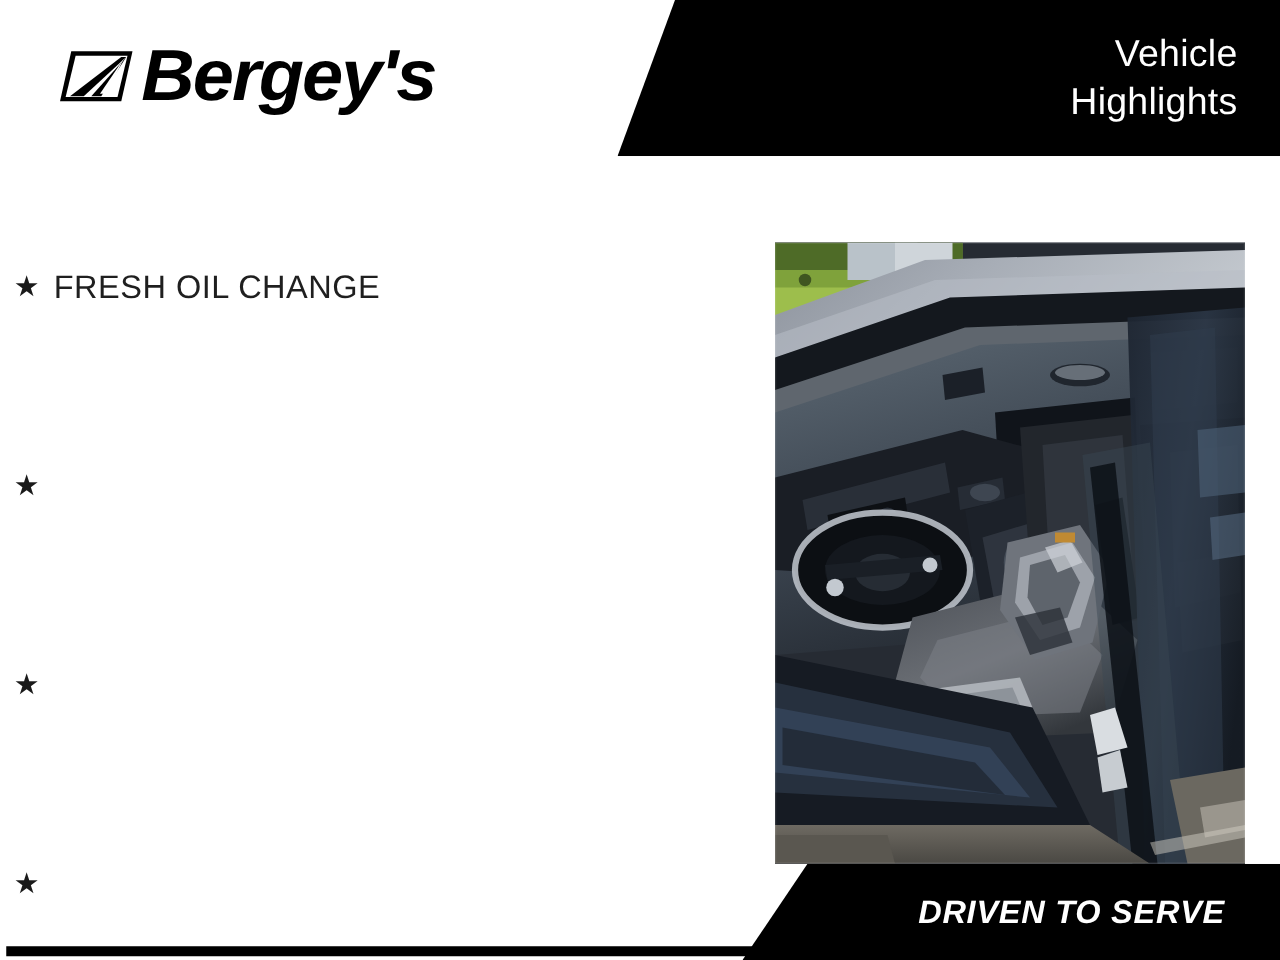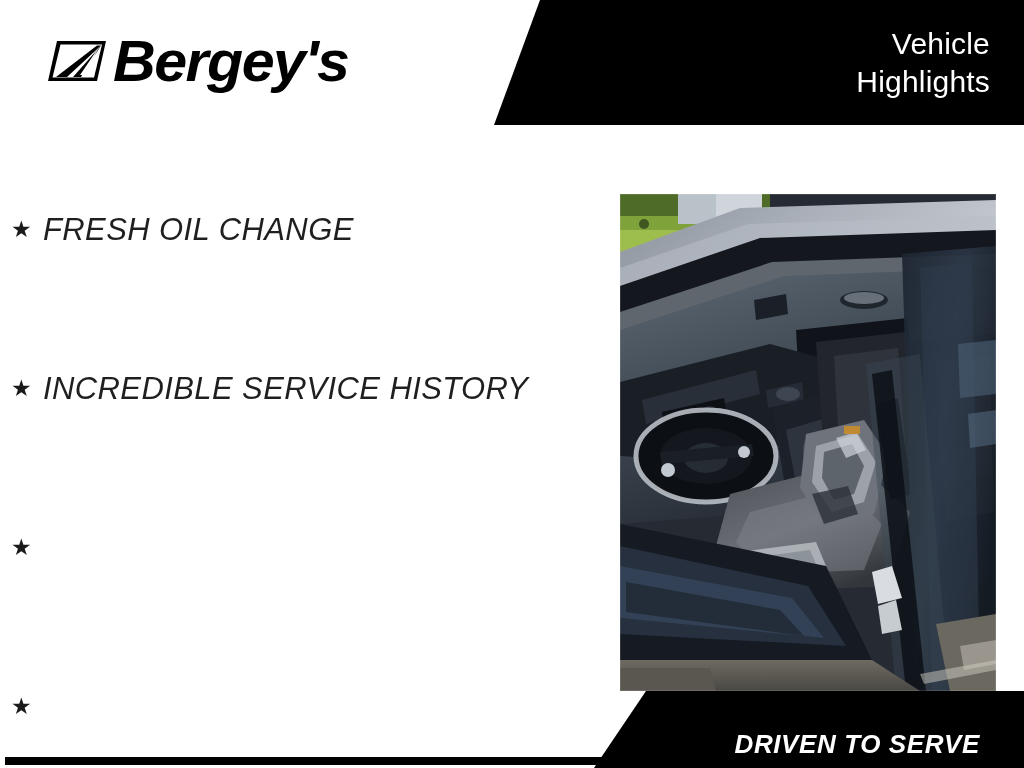--- a/index.html
+++ b/index.html
@@ -83,25 +83,24 @@
   .bullet-star {
     width: 32px;
     margin-left: 11px;
     font-size: 23px;
     line-height: 1;
     color: #1a1a1a;
     flex: none;
     text-align: left;
   }
   .bullet-text {
-    font-size: 31px;
+    font-size: 26px;
     letter-spacing: 0.4px;
     color: #1f1f1f;
     white-space: nowrap;
-    font-style: italic;
   }
 
   
   #photo-frame {
     position: absolute;
     left: 620px;
     top: 194px;
     width: 376px;
     height: 497px;
     overflow: hidden;
@@ -115,21 +114,21 @@
     left: 0;
     top: 691px;
     width: 1024px;
     height: 77px;
     background: #000000;
     clip-path: polygon(646px 0px, 1024px 0px, 1024px 77px, 594px 77px);
   }
   #bottom-tagline {
     position: absolute;
     right: 44px;
-    top: 729px;
+    top: 714px;
     color: #ffffff;
     font-size: 26px;
     font-weight: 700;
     font-style: italic;
     letter-spacing: 0.6px;
   }
   #bottom-rule {
     position: absolute;
     left: 5px;
     top: 757px;
@@ -159,21 +158,20 @@
     <span id="logo-wordmark">Bergey's</span>
   </div>
 
   <div id="bullet-list">
     <div class="bullet-row">
       <span class="bullet-star">★</span>
       <span class="bullet-text">FRESH OIL CHANGE</span>
     </div>
     <div class="bullet-row">
       <span class="bullet-star">★</span>
-      <span class="bullet-text">INCREDIBLE SERVICE HISTORY</span>
     </div>
     <div class="bullet-row">
       <span class="bullet-star">★</span>
     </div>
     <div class="bullet-row">
       <span class="bullet-star">★</span>
     </div>
   </div>
 
   <div id="photo-frame">

